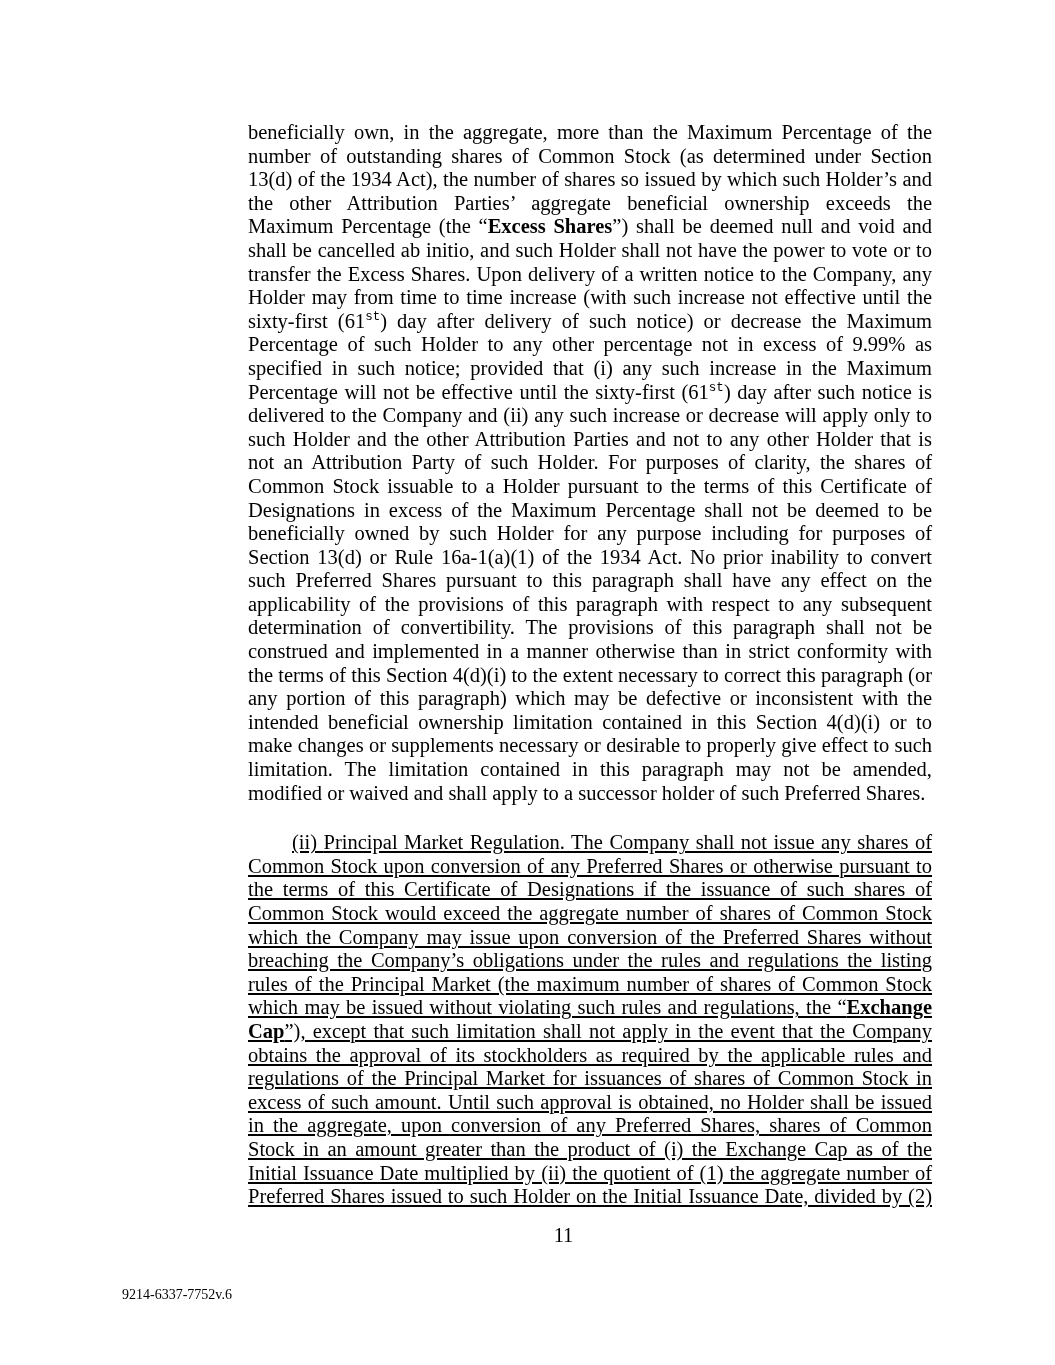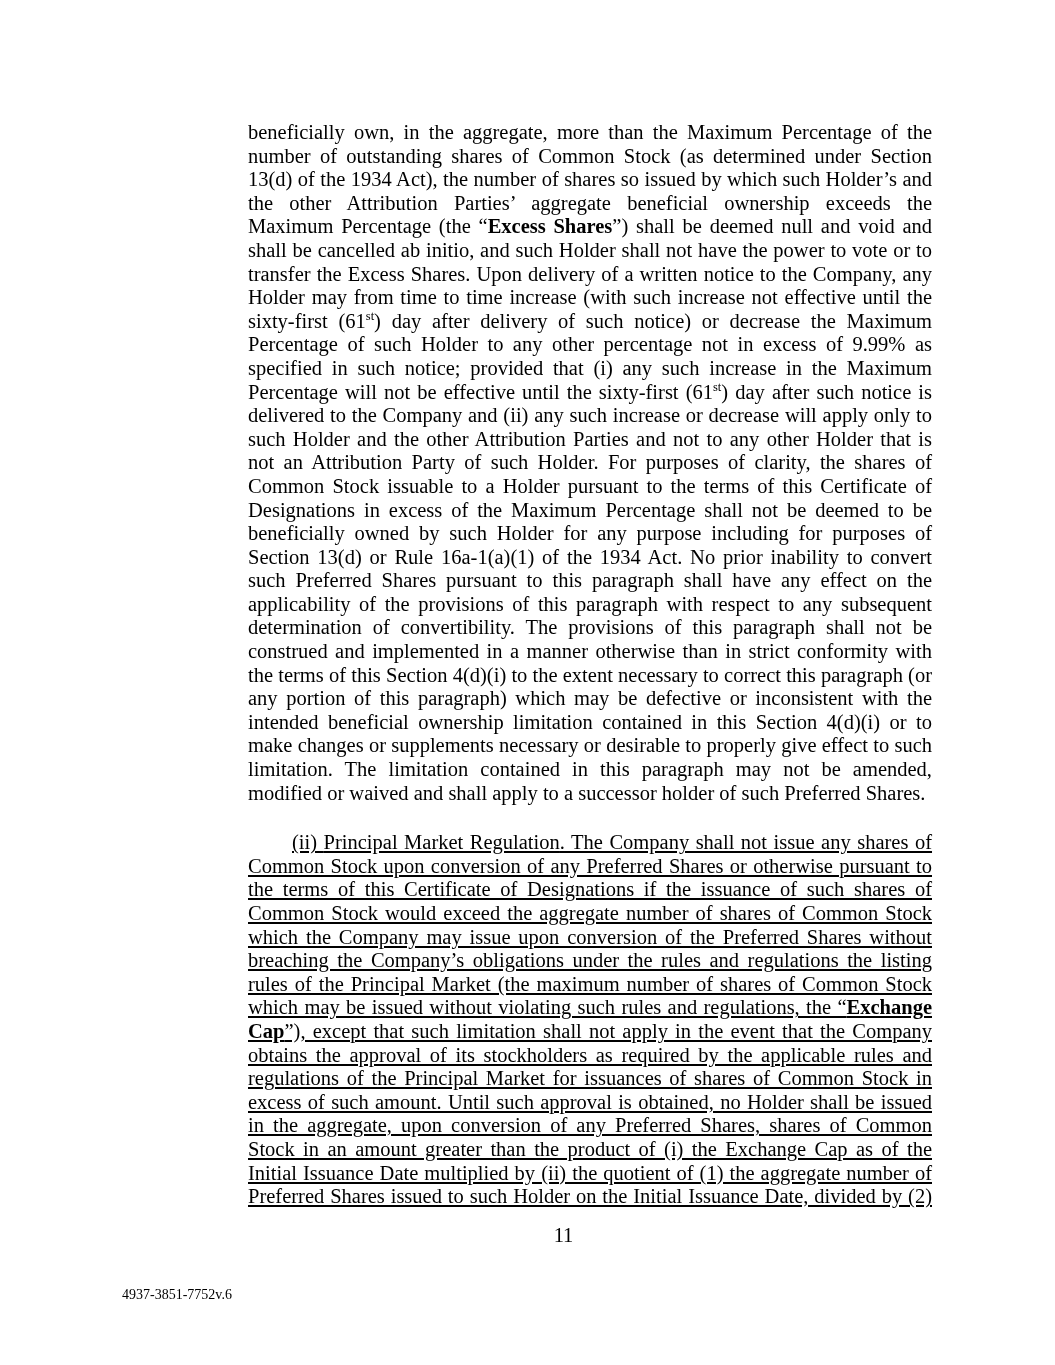--- a/index.html
+++ b/index.html
@@ -42,20 +42,21 @@
     font-weight: bold;
     margin-top: 28px;
   }
   .seg-underline {
     text-decoration: underline;
   }
   .seg-sup {
     vertical-align: super;
     font-size: 12.5px;
     line-height: 0;
+    font-family: Liberation Mono, monospace;
   }
   .page-number {
     position: absolute;
     top: 1224px;
     left: 0;
     width: 100%;
     text-align: center;
     font-size: 20.5px;
     line-height: 23.6px;
     padding-left: 36px;
@@ -70,14 +71,14 @@
 </style>
 </head>
 <body>
 
 <div class="page">
   <div class="body-text">
       <p><span>beneficially own, in the aggregate, more than the Maximum Percentage of the number of outstanding shares of Common Stock (as determined under Section 13(d) of the 1934 Act), the number of shares so issued by which such Holder’s and the other Attribution Parties’ aggregate beneficial ownership exceeds the Maximum Percentage (the “</span><span class="seg-bold">Excess Shares</span><span>”) shall be deemed null and void and shall be cancelled ab initio, and such Holder shall not have the power to vote or to transfer the Excess Shares.  Upon delivery of a written notice to the Company, any Holder may from time to time increase (with such increase not effective until the sixty-first (61</span><span class="seg-sup">st</span><span>) day after delivery of such notice) or decrease the Maximum Percentage of such Holder to any other percentage not in excess of 9.99% as specified in such notice; provided that (i) any such increase in the Maximum Percentage will not be effective until the sixty-first (61</span><span class="seg-sup">st</span><span>) day after such notice is delivered to the Company and (ii) any such increase or decrease will apply only to such Holder and the other Attribution Parties and not to any other Holder that is not an Attribution Party of such Holder.  For purposes of clarity, the shares of Common Stock issuable to a Holder pursuant to the terms of this Certificate of Designations in excess of the Maximum Percentage shall not be deemed to be beneficially owned by such Holder for any purpose including for purposes of Section 13(d) or Rule 16a-1(a)(1) of the 1934 Act.  No prior inability to convert such Preferred Shares pursuant to this paragraph shall have any effect on the applicability of the provisions of this paragraph with respect to any subsequent determination of convertibility.  The provisions of this paragraph shall not be construed and implemented in a manner otherwise than in strict conformity with the terms of this Section 4(d)(i) to the extent necessary to correct this paragraph (or any portion of this paragraph) which may be defective or inconsistent with the intended beneficial ownership limitation contained in this Section 4(d)(i) or to make changes or supplements necessary or desirable to properly give effect to such limitation.  The limitation contained in this paragraph may not be amended, modified or waived and shall apply to a successor holder of such Preferred Shares.</span></p>
       <p class="indent justify-last"><span>(ii) </span><span class="seg-underline">Principal Market Regulation</span><span>. The Company shall not issue any shares of Common Stock upon conversion of any Preferred Shares or otherwise pursuant to the terms of this Certificate of Designations if the issuance of such shares of Common Stock would exceed the aggregate number of shares of Common Stock which the Company may issue upon conversion of the Preferred Shares without breaching the Company’s obligations under the rules and regulations the listing rules of the Principal Market (the maximum number of shares of Common Stock which may be issued without violating such rules and regulations, the “</span><span class="seg-bold">Exchange Cap</span><span>”), except that such limitation shall not apply in the event that the Company obtains the approval of its stockholders as required by the applicable rules and regulations of the Principal Market for issuances of shares of Common Stock in excess of such amount.  Until such approval is obtained, no Holder shall be issued in the aggregate, upon conversion of any Preferred Shares, shares of Common Stock in an amount greater than the product of (i) the Exchange Cap as of the Initial Issuance Date multiplied by (ii) the quotient of (1) the aggregate number of Preferred Shares issued to such Holder on the Initial Issuance Date, divided by (2)</span></p>
     </div>
   <div class="page-number">11</div>
-  <div class="doc-footer">4937-3851-7752v.6</div>
+  <div class="doc-footer">9214-6337-7752v.6</div>
 </div>
 
 </body></html>

